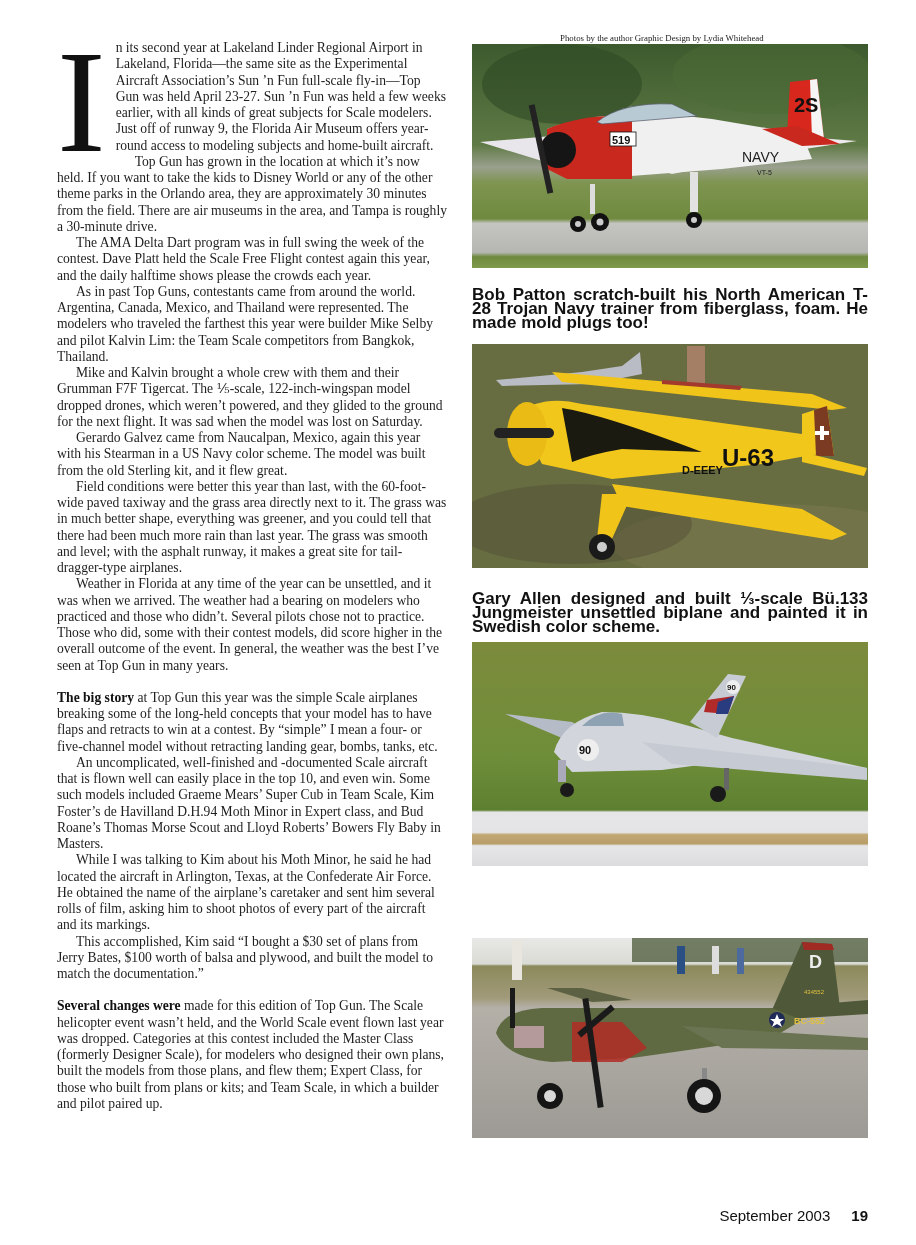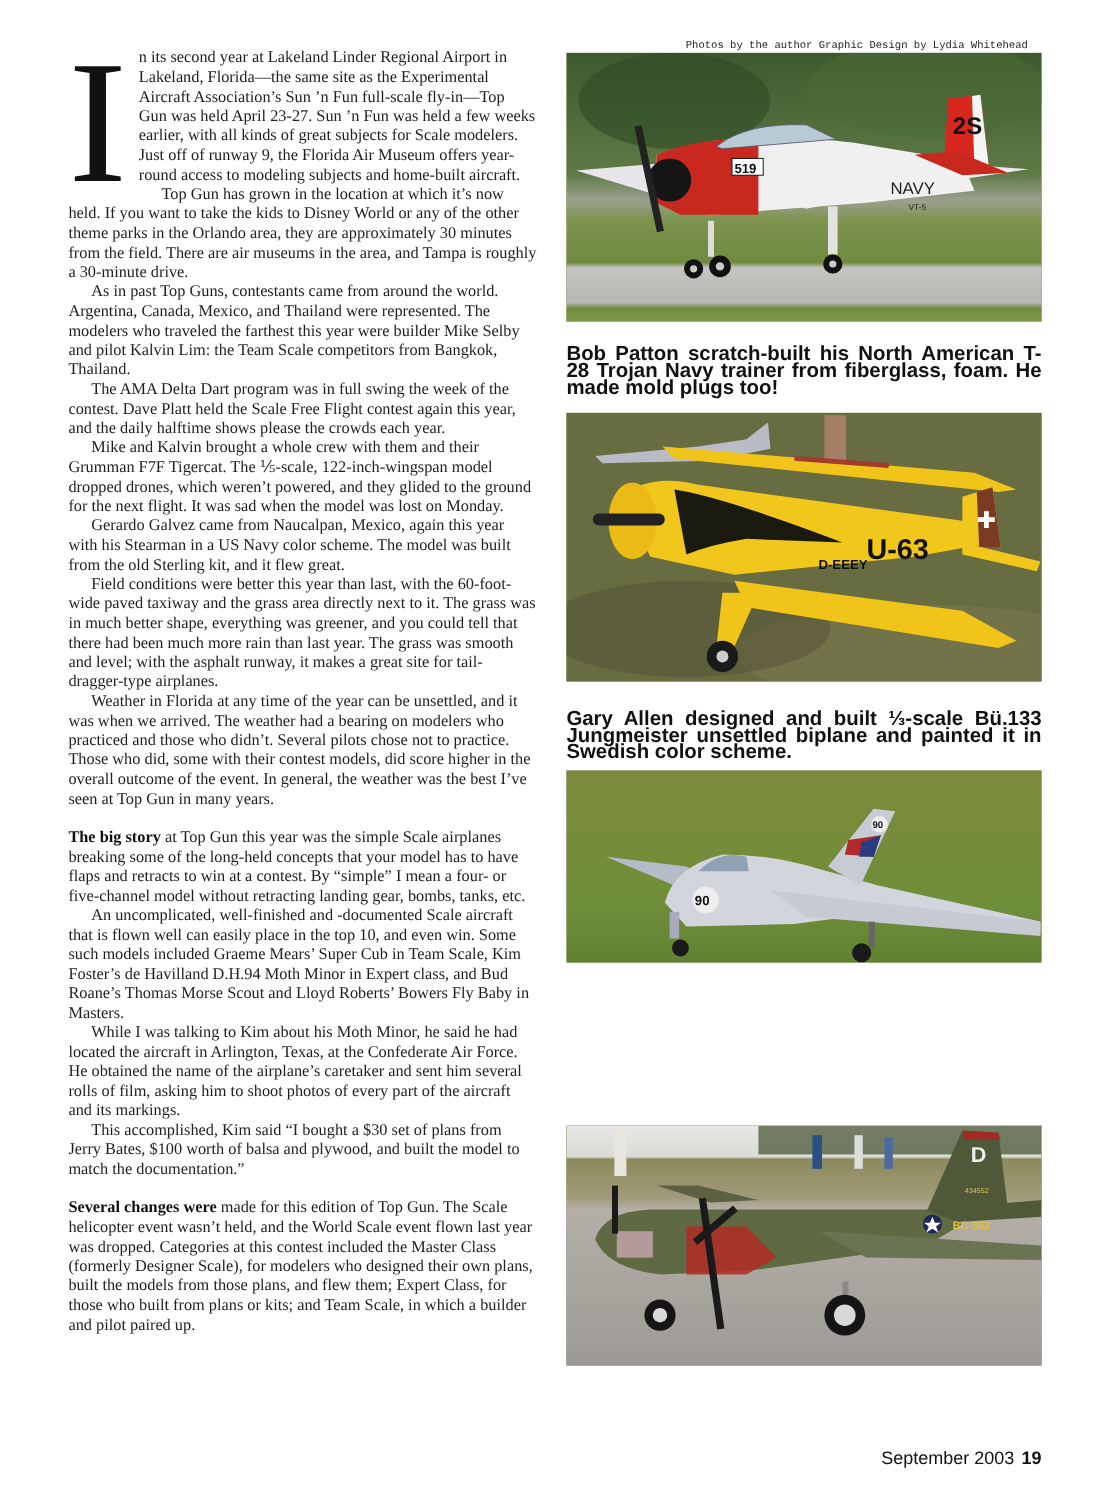--- a/index.html
+++ b/index.html
@@ -20,51 +20,51 @@
     float: left; font-family: "Liberation Serif", "DejaVu Serif", serif;
     font-size: 146px; line-height: 112px; height: 108px;
     margin: 6px 10px 0 0; padding: 0; color: #111;
   }
   .col-text p.first { text-indent: 0; }
   .col-text b { font-weight: bold; color: #111; text-align: center; }
 
   
   .credit {
     position: absolute; left: 560px; top: 33px; width: 308px;
-    font-family: Liberation Mono, monospace;
-    font-size: 8.8px; color: #222; text-align: center; white-space: nowrap;
+    font-family: Liberation Serif, serif;
+    font-size: 8.8px; color: #222; text-align: left; white-space: nowrap;
   }
   .photo {
     position: absolute; left: 472px; width: 396px; overflow: hidden; background: #6b7b4a;
   }
   .caption {
     position: absolute; left: 472px; width: 396px;
     font-family: "Liberation Sans", "DejaVu Sans", sans-serif;
     font-weight: bold; font-size: 17px; line-height: 14px; color: #111;
     text-align: justify; text-align-last: left;
   }
   .folio {
     position: absolute; right: 48px; top: 1207px;
     font-family: "Liberation Sans", "DejaVu Sans", sans-serif;
     font-size: 15px; color: #111; white-space: nowrap;
   }
-  .folio b { font-weight: bold; margin-left: 6px; }
+  .folio b { font-weight: bold; margin-left: 21px; }
   svg { display: block; }
 </style>
 </head>
 <body>
 
 <div class="page">
 
   <div class="col-text">
     <p class="first"><span class="dropcap">I</span><span>n its second year at Lakeland Linder Regional Airport in Lakeland, Florida—the same site as the Experimental Aircraft Association’s Sun ’n Fun full-scale fly-in—Top Gun was held April 23-27. Sun ’n Fun was held a few weeks earlier, with all kinds of great subjects for Scale modelers. Just off of runway 9, the Florida Air Museum offers year-round access to modeling subjects and home-built aircraft.</span></p>
     <p>Top Gun has grown in the location at which it’s now held. If you want to take the kids to Disney World or any of the other theme parks in the Orlando area, they are approximately 30 minutes from the field. There are air museums in the area, and Tampa is roughly a 30-minute drive.</p>
+    <p>The AMA Delta Dart program was in full swing the week of the contest. Dave Platt held the Scale Free Flight contest again this year, and the daily halftime shows please the crowds each year.</p>
     <p>As in past Top Guns, contestants came from around the world. Argentina, Canada, Mexico, and Thailand were represented. The modelers who traveled the farthest this year were builder Mike Selby and pilot Kalvin Lim: the Team Scale competitors from Bangkok, Thailand.</p>
-    <p>The AMA Delta Dart program was in full swing the week of the contest. Dave Platt held the Scale Free Flight contest again this year, and the daily halftime shows please the crowds each year.</p>
-    <p>Mike and Kalvin brought a whole crew with them and their Grumman F7F Tigercat. The ⅕-scale, 122-inch-wingspan model dropped drones, which weren’t powered, and they glided to the ground for the next flight. It was sad when the model was lost on Monday.</p>
+    <p>Mike and Kalvin brought a whole crew with them and their Grumman F7F Tigercat. The ⅕-scale, 122-inch-wingspan model dropped drones, which weren’t powered, and they glided to the ground for the next flight. It was sad when the model was lost on Saturday.</p>
     <p>Gerardo Galvez came from Naucalpan, Mexico, again this year with his Stearman in a US Navy color scheme. The model was built from the old Sterling kit, and it flew great.</p>
     <p>Field conditions were better this year than last, with the 60-foot-wide paved taxiway and the grass area directly next to it. The grass was in much better shape, everything was greener, and you could tell that there had been much more rain than last year. The grass was smooth and level; with the asphalt runway, it makes a great site for tail-dragger-type airplanes.</p>
     <p>Weather in Florida at any time of the year can be unsettled, and it was when we arrived. The weather had a bearing on modelers who practiced and those who didn’t. Several pilots chose not to practice. Those who did, some with their contest models, did score higher in the overall outcome of the event. In general, the weather was the best I’ve seen at Top Gun in many years.</p>
 
     <p class="no-indent gap"><b>The big story</b><span> at Top Gun this year was the simple Scale airplanes breaking some of the long-held concepts that your model has to have flaps and retracts to win at a contest. By “simple” I mean a four- or five-channel model without retracting landing gear, bombs, tanks, etc.</span></p>
     <p>An uncomplicated, well-finished and -documented Scale aircraft that is flown well can easily place in the top 10, and even win. Some such models included Graeme Mears’ Super Cub in Team Scale, Kim Foster’s de Havilland D.H.94 Moth Minor in Expert class, and Bud Roane’s Thomas Morse Scout and Lloyd Roberts’ Bowers Fly Baby in Masters.</p>
     <p>While I was talking to Kim about his Moth Minor, he said he had located the aircraft in Arlington, Texas, at the Confederate Air Force. He obtained the name of the airplane’s caretaker and sent him several rolls of film, asking him to shoot photos of every part of the aircraft and its markings.</p>
     <p>This accomplished, Kim said “I bought a $30 set of plans from Jerry Bates, $100 worth of balsa and plywood, and built the model to match the documentation.”</p>
 
     <p class="no-indent gap"><b>Several changes were</b><span> made for this edition of Top Gun. The Scale helicopter event wasn’t held, and the World Scale event flown last year was dropped. Categories at this contest included the Master Class (formerly Designer Scale), for modelers who designed their own plans, built the models from those plans, and flew them; Expert Class, for those who built from plans or kits; and Team Scale, in which a builder and pilot paired up.</span></p>
@@ -152,21 +152,21 @@
       <ellipse cx="55" cy="90" rx="20" ry="32" fill="#e9bb14"></ellipse>
       <rect x="22" y="84" width="60" height="10" rx="5" fill="#222"></rect>
 
       <polygon points="130,150 160,150 140,195 125,195" fill="#f0c419"></polygon>
       <circle cx="130" cy="203" r="13" fill="#1a1a1a"></circle>
         <circle cx="130" cy="203" r="5" fill="#ccc"></circle>
     </svg>
   </div>
   <div class="caption" style="top:592px;">Gary Allen designed and built ⅓-scale Bü.133 Jungmeister unsettled biplane and painted it in Swedish color scheme.</div>
 
-  <div class="photo" style="top:642px;height:160px;">
+  <div class="photo" style="top:642px;height:224px;">
     <svg width="396" height="224" viewBox="0 0 396 224">
       <defs>
         <linearGradient id="p3bg" x1="0" y1="0" x2="0" y2="1">
           <stop offset="0" stop-color="#7c8a3c"></stop>
             <stop offset="0.5" stop-color="#6f8e3a"></stop>
             <stop offset="0.75" stop-color="#5d8030"></stop>
             <stop offset="0.76" stop-color="#e6e6e8"></stop>
             <stop offset="0.85" stop-color="#e4e4e6"></stop>
             <stop offset="0.86" stop-color="#c2a874"></stop>
             <stop offset="0.9" stop-color="#b89d69"></stop>

